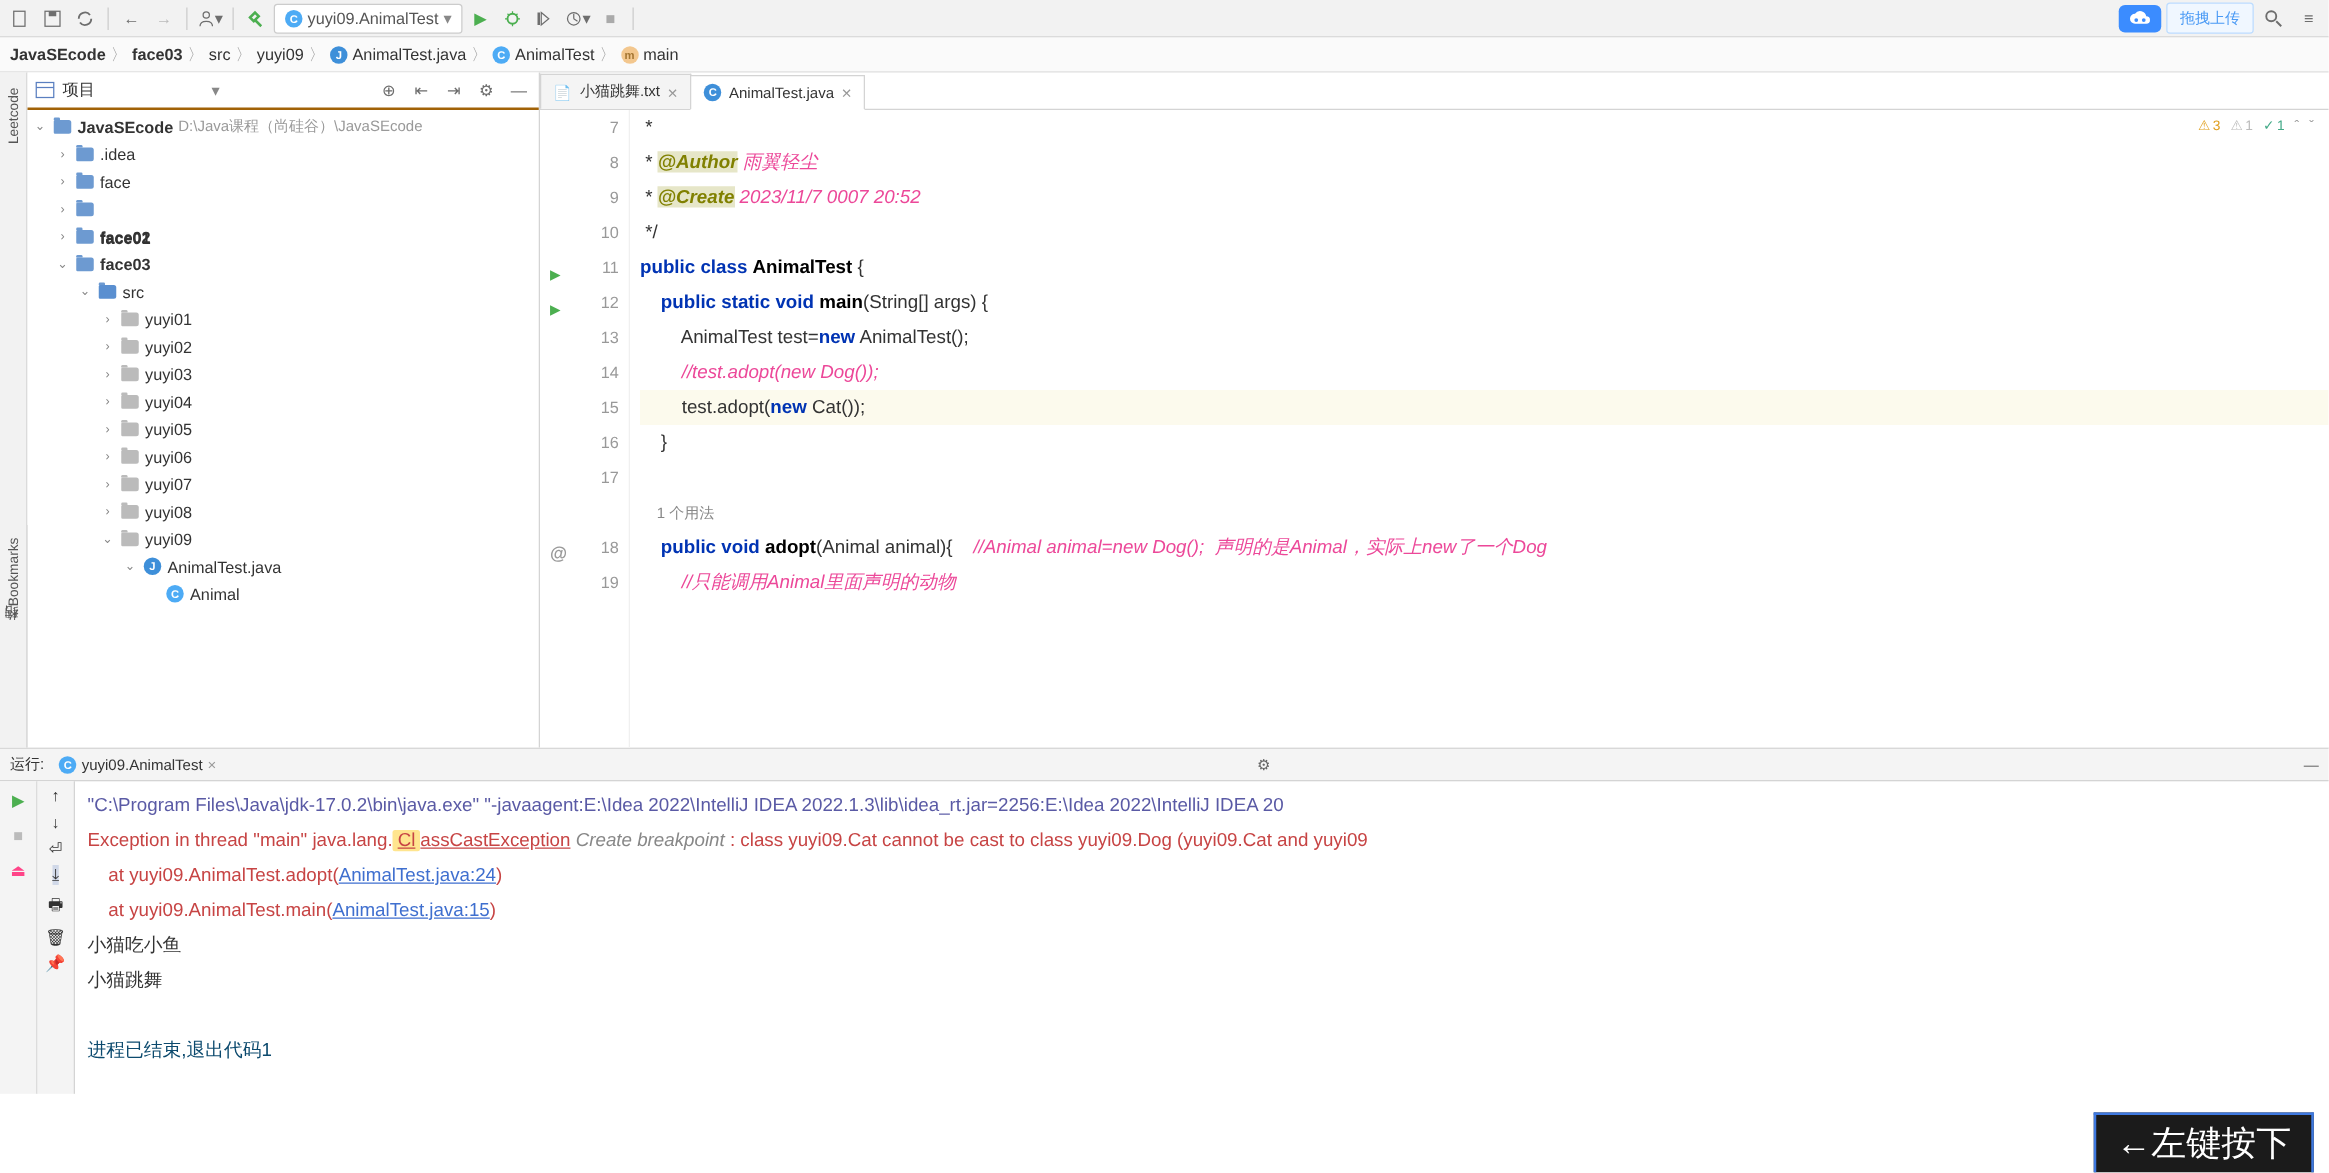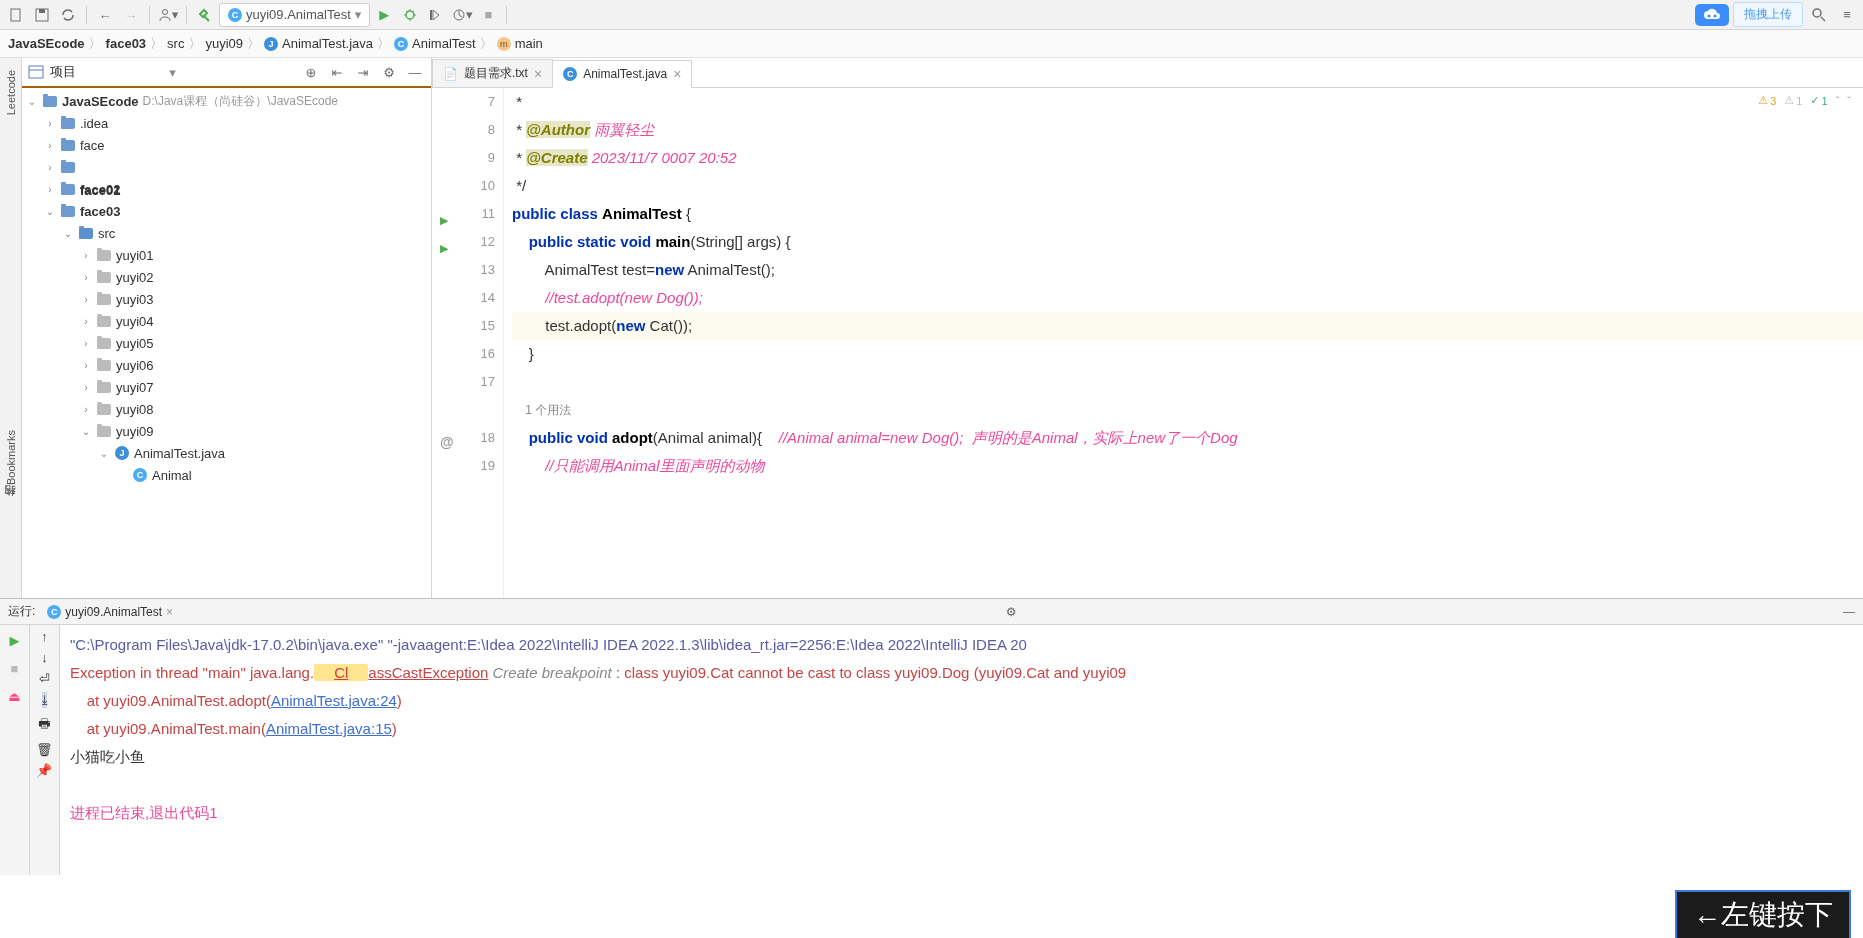--- a/index.html
+++ b/index.html
@@ -65,22 +65,22 @@
 .run-body{flex:1;display:flex;}
 .run-tools{width:30px;background:#f4f4f4;border-right:1px solid #d4d4d4;display:flex;flex-direction:column;align-items:center;padding-top:4px;gap:6px;}
 .run-tools .rt-btn{width:22px;height:22px;display:flex;align-items:center;justify-content:center;cursor:pointer;color:#666;}
 .run-tools2{width:30px;background:#f4f4f4;border-right:1px solid #d4d4d4;display:flex;flex-direction:column;align-items:center;padding-top:4px;gap:6px;}
 .console{flex:1;font-family:"JetBrains Mono",Consolas,monospace;font-size:15px;line-height:28px;padding:6px 10px;overflow:auto;white-space:nowrap;}
 .console .c-line{}
 .console .c-cmd{color:#5a5aa5;}
 .console .c-err{color:#c74444;}
 .console .c-link{color:#3f6fcf;text-decoration:underline;cursor:pointer;}
 .console .c-bp{color:#888;font-style:italic;}
-.console .c-exit{color:#ec4899;}
-.yellow-hl{background:#ffe58f;border-radius:2px;padding:0 20px;}
+.console .c-exit{color:#0c4a6e;}
+.yellow-hl{background:#ffe58f;border-radius:2px;padding:0 4px;}
 .bottom-left-bar{position:absolute;left:0;top:420px;width:22px;bottom:340px;background:#f2f2f2;border-right:1px solid #d4d4d4;display:flex;flex-direction:column;align-items:center;}
 .bottom-left-bar .tool-tab{writing-mode:vertical-lr;transform:rotate(180deg);padding:10px 2px;font-size:11px;cursor:pointer;color:#555;}
 .bottom-right-overlay{position:absolute;bottom:0;right:12px;background:#1b1b1b;color:#fff;padding:4px 16px;font-size:28px;display:flex;align-items:center;gap:8px;border:2px solid #3f79e0;border-bottom:none;}
 svg{display:block;}
 </style>
 </head>
 <body>
 
 <div class="toolbar">
 <div class="tb-btn">
@@ -327,21 +327,21 @@
             <span class="t-label">Animal</span>
           </div>
         </div>
 </div>
 </div>
 
 <div class="editor-area">
 <div class="tabs">
 <div class="tab">
   <span style="color:#888;">📄</span>
-  <span>题目需求.txt</span>
+  <span>小猫跳舞.txt</span>
   <span class="tab-close">×</span>
 </div>
 <div class="tab active">
   <span class="java-ico">C</span>
   <span>AnimalTest.java</span>
   <span class="tab-close">×</span>
 </div>
 </div>
 <div class="editor">
 <div class="inspections">
@@ -410,20 +410,21 @@
   <span class="c-bp">Create breakpoint</span>
   <span class="c-err">: class yuyi09.Cat cannot be cast to class yuyi09.Dog (yuyi09.Cat and yuyi09</span>
 </div>
 <div class="c-line">
 <span class="c-err" style="white-space:pre;text-align:right;">    at yuyi09.AnimalTest.adopt(</span><span class="c-link">AnimalTest.java:24</span><span class="c-err">)</span>
 </div>
 <div class="c-line">
 <span class="c-err" style="white-space:pre;margin-top:19px;">    at yuyi09.AnimalTest.main(</span><span class="c-link">AnimalTest.java:15</span><span class="c-err">)</span>
 </div>
 <div class="c-line">小猫吃小鱼</div>
+<div class="c-line">小猫跳舞</div>
 <div class="c-line">&nbsp;</div>
 <div class="c-line c-exit">进程已结束,退出代码1</div>
 </div>
 </div>
 </div>
 
 <div class="bottom-right-overlay">
 <span>←左键按下</span>
 </div>
 

